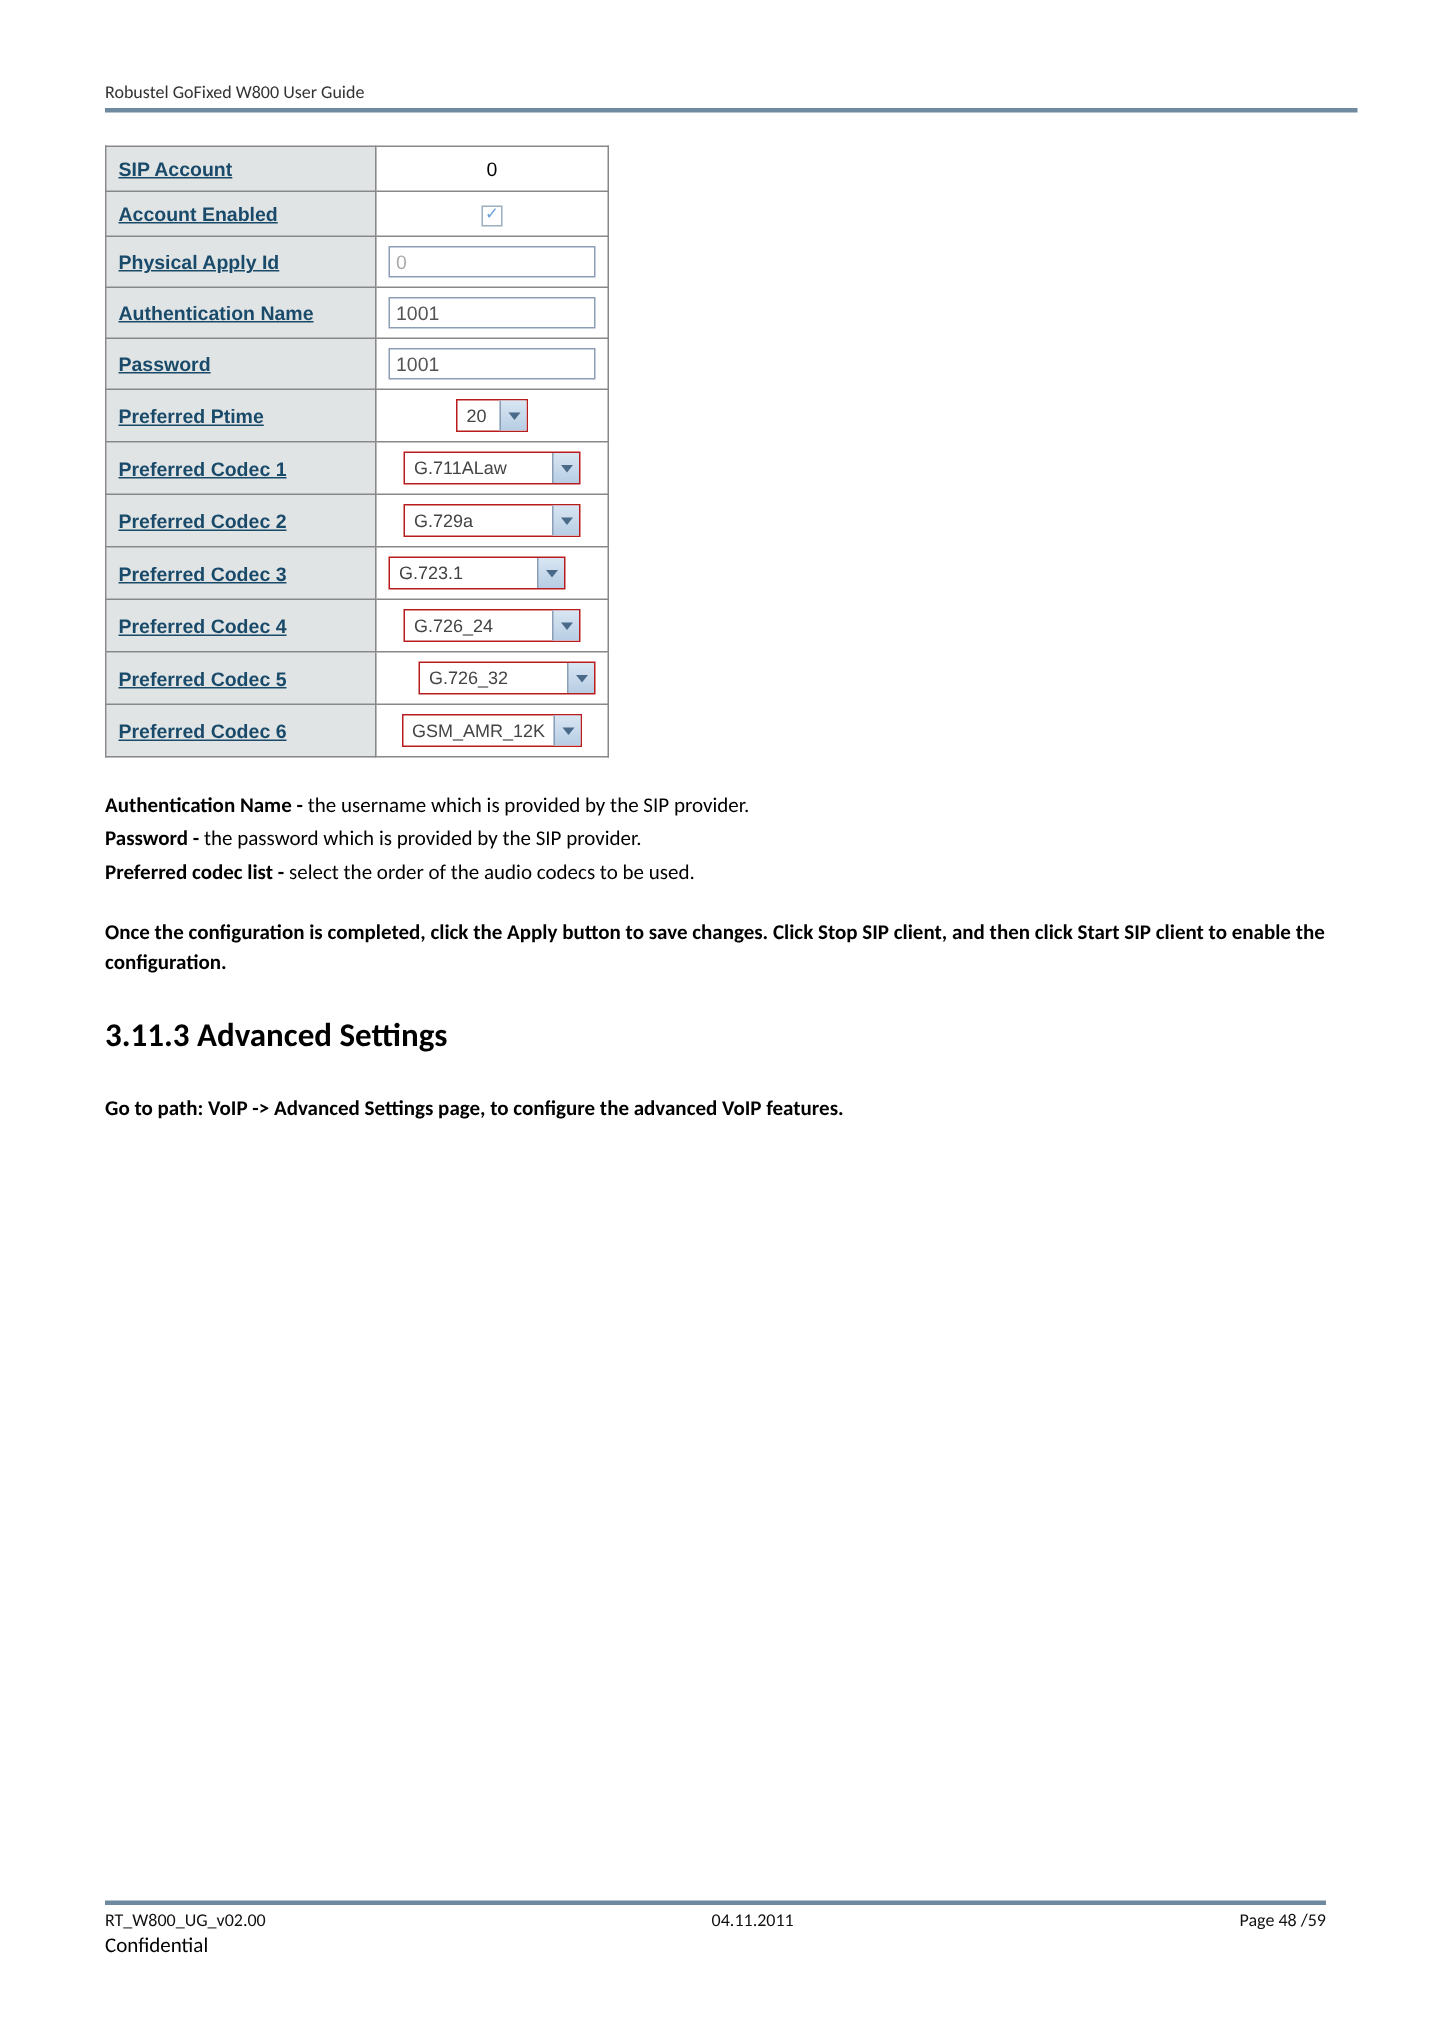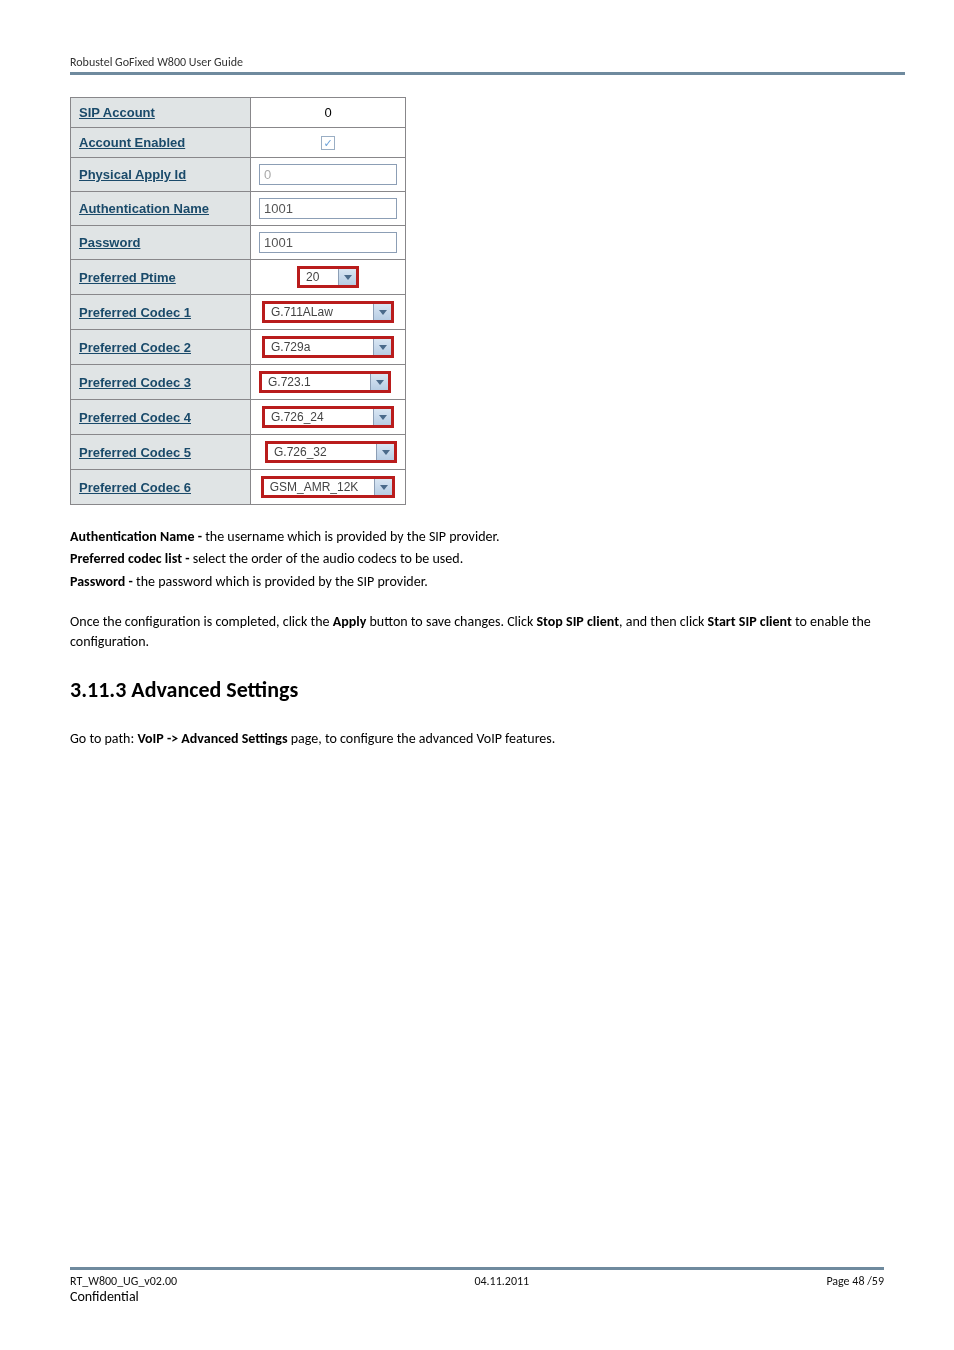--- a/index.html
+++ b/index.html
@@ -64,24 +64,23 @@
     width: 14px; height: 14px;
     border: 1px solid #9aaec4;
     display: inline-flex;
     align-items: center;
     justify-content: center;
     background: #fff;
   }
   .fake-select {
     display: inline-flex;
     align-items: stretch;
-    border: 3px solid #b91c1c;
+    border: 1px solid #b91c1c;
     background: #fff;
     height: 22px;
-    gap: 10px;
   }
   .fake-select .sel-text {
     padding: 2px 6px;
     font-family: Verdana, Arial, sans-serif;
     font-size: 12px;
     color: #444;
     min-width: 28px;
     display: flex;
     align-items: center;
   }
@@ -103,21 +102,21 @@
   .checkmark {
     color: #6aa0d8;
     font-size: 11px;
     line-height: 1;
   }
   .body-text p {
     margin-bottom: 2px;
     line-height: 1.45;
   }
   .body-text { margin-bottom: 20px; }
-  .para { line-height: 1.45; margin-bottom: 24px; }
+  .para { line-height: 1.45; margin-bottom: 24px; font-weight: bold; }
   h2.section {
     font-size: 22px;
     font-weight: bold;
     margin: 24px 0 26px 0;
   }
   .footer {
     position: absolute;
     bottom: 45px;
     left: 70px;
     right: 70px;
@@ -230,24 +229,24 @@
             </span></td>
         </tr>
       </tbody>
   </table>
 
   <div class="body-text">
     <p>
       <b>Authentication Name -</b><span> the username which is provided by the SIP provider.</span>
     </p>
     <p>
-      <b>Preferred codec list -</b><span> select the order of the audio codecs to be used.</span>
+      <b>Password -</b><span> the password which is provided by the SIP provider.</span>
     </p>
     <p>
-      <b>Password -</b><span> the password which is provided by the SIP provider.</span>
+      <b>Preferred codec list -</b><span> select the order of the audio codecs to be used.</span>
     </p>
   </div>
 
   <p class="para">
     <span>Once the configuration is completed, click the </span><b>Apply</b><span> button to save changes. Click </span><b>Stop SIP client</b><span>, and then click </span><b>Start SIP client</b><span> to enable the configuration.</span>
   </p>
 
   <h2 class="section">3.11.3 Advanced Settings</h2>
 
   <p class="para">

